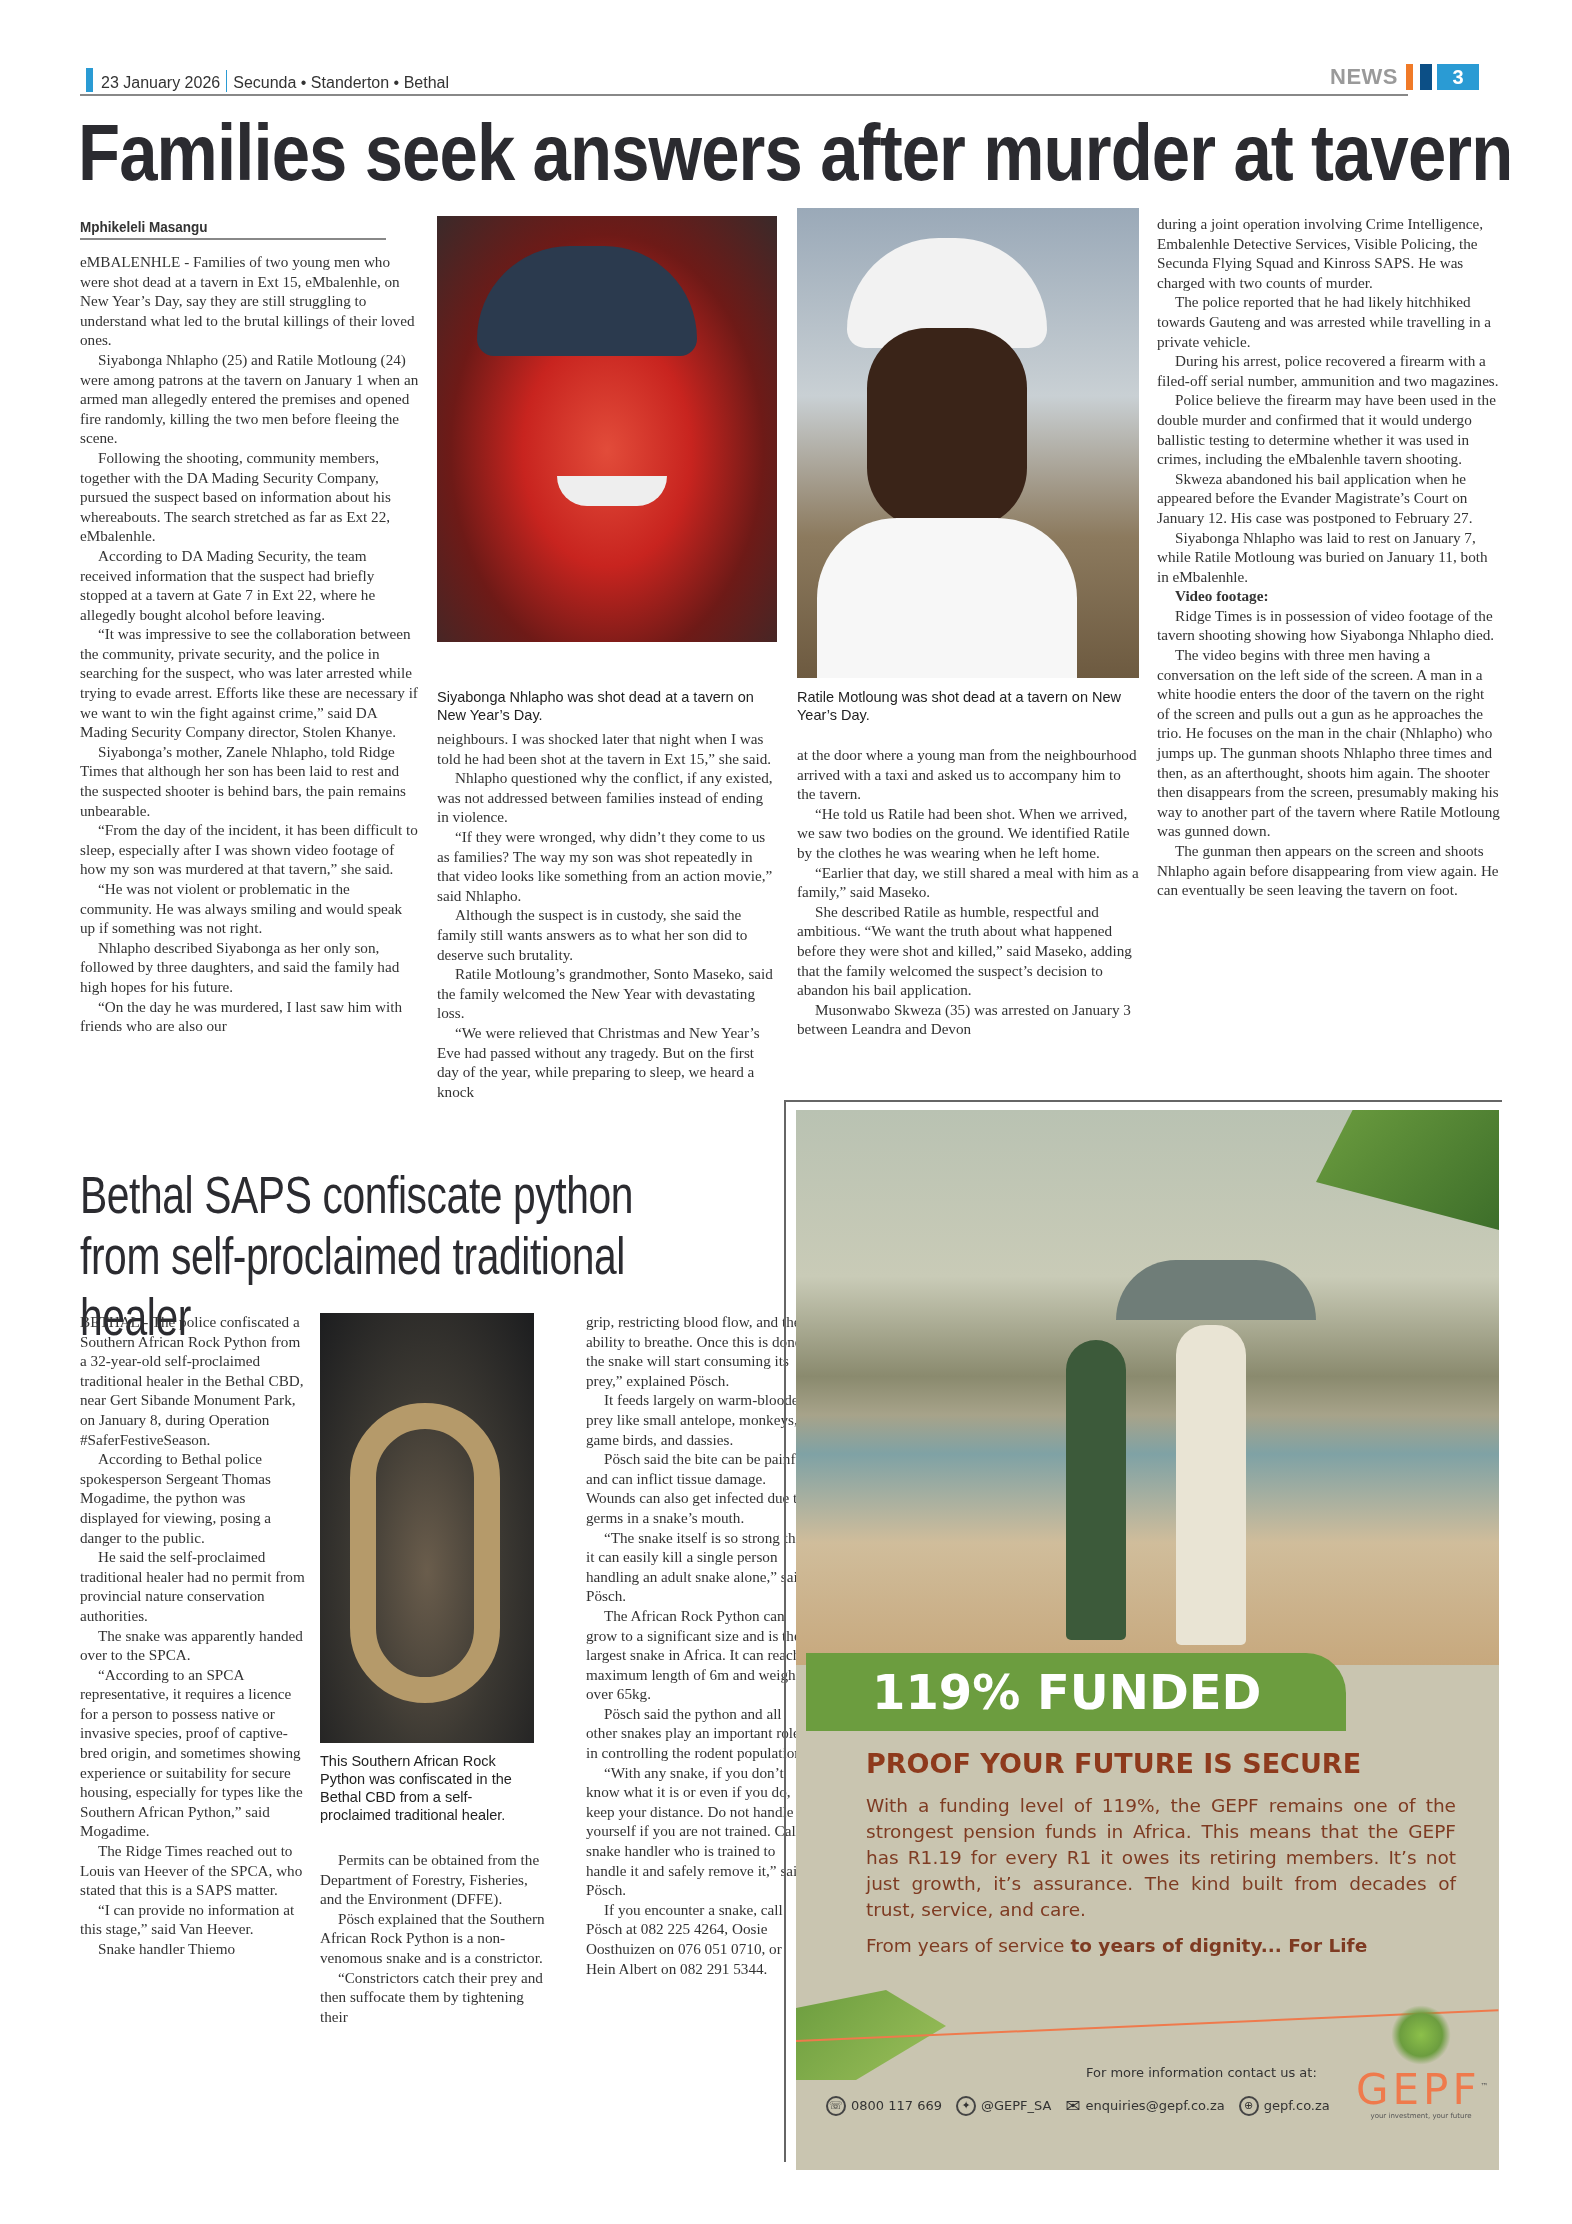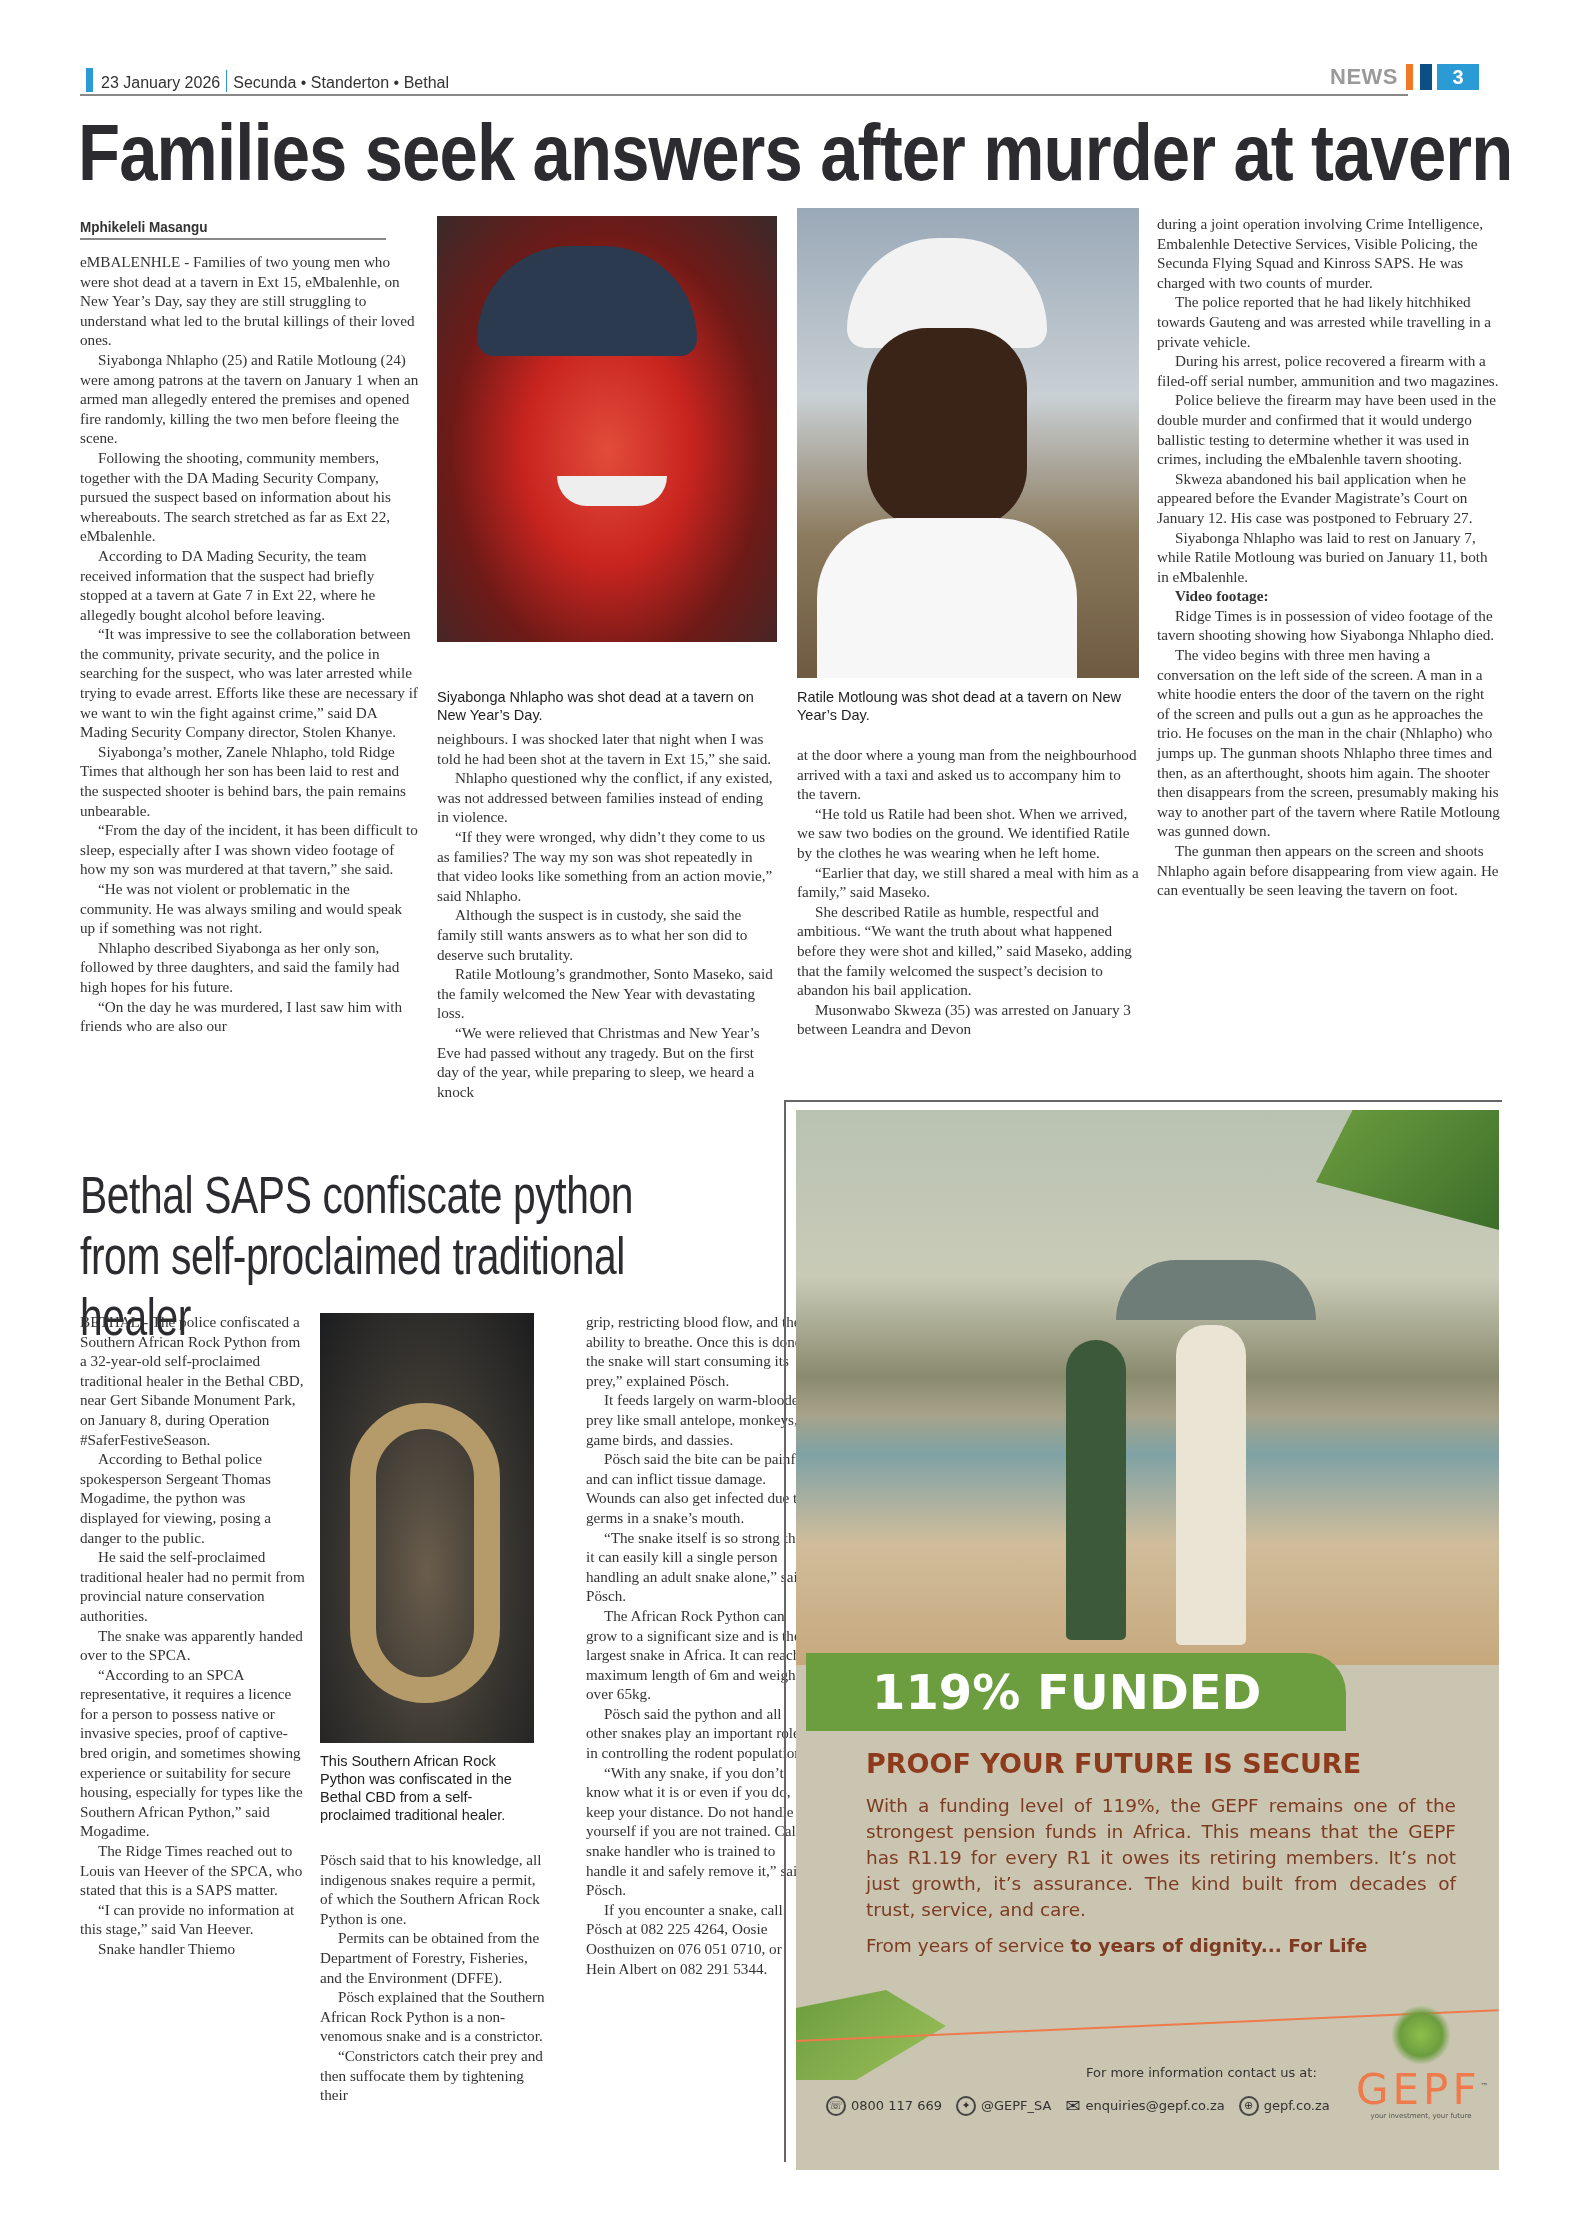--- a/index.html
+++ b/index.html
@@ -128,21 +128,20 @@
     <p>The Ridge Times reached out to Louis van Heever of the SPCA, who stated that this is a SAPS matter.</p>
     <p>“I can provide no information at this stage,” said Van Heever.</p>
     <p>Snake handler Thiemo</p>
   </div>
 
 <div class="abs photo" style="left:320px;top:1313px;width:214px;height:430px;background:radial-gradient(ellipse at 50% 60%,#6a5d4c 0%,#3b3832 50%,#1c1d1f 100%);">
   <div style="position:absolute;left:30px;top:90px;width:150px;height:300px;border:26px solid #b59a6a;border-radius:80px;box-sizing:border-box;"></div>
 </div>
 <div class="abs caption" style="left:320px;top:1752px;width:220px;">This  Southern African Rock Python was confiscated in the Bethal CBD from a self-proclaimed traditional healer.</div>
 <div class="abs col2" id="a2c2" style="left:320px;top:1850px;width:226px;">
-    <p class="first">Pösch said that to his knowledge, all indigenous snakes require a permit, of which the Southern African Rock Python is one.</p>
     <p>Permits can be obtained from the Department of Forestry, Fisheries, and the Environment (DFFE).</p>
     <p>Pösch explained that the Southern African Rock Python is a non-venomous snake and is a constrictor.</p>
     <p>“Constrictors catch their prey and then suffocate them by tightening their</p>
   </div>
 <div class="abs col2" id="a2c3" style="left:586px;top:1312px;width:226px;">
     <p class="first">grip, restricting blood flow, and the ability to breathe. Once this is done, the snake will start consuming its prey,” explained Pösch.</p>
     <p>It feeds largely on warm-blooded prey like small antelope, monkeys, game birds, and dassies.</p>
     <p>Pösch said the bite can be painful and can inflict tissue damage. Wounds can also get infected due to germs in a snake’s mouth.</p>
     <p>“The snake itself is so strong that it can easily kill a single person handling an adult snake alone,” said Pösch.</p>
     <p>The African Rock Python can grow to a significant size and is the largest snake in Africa. It can reach a maximum length of 6m and weigh over 65kg.</p>

